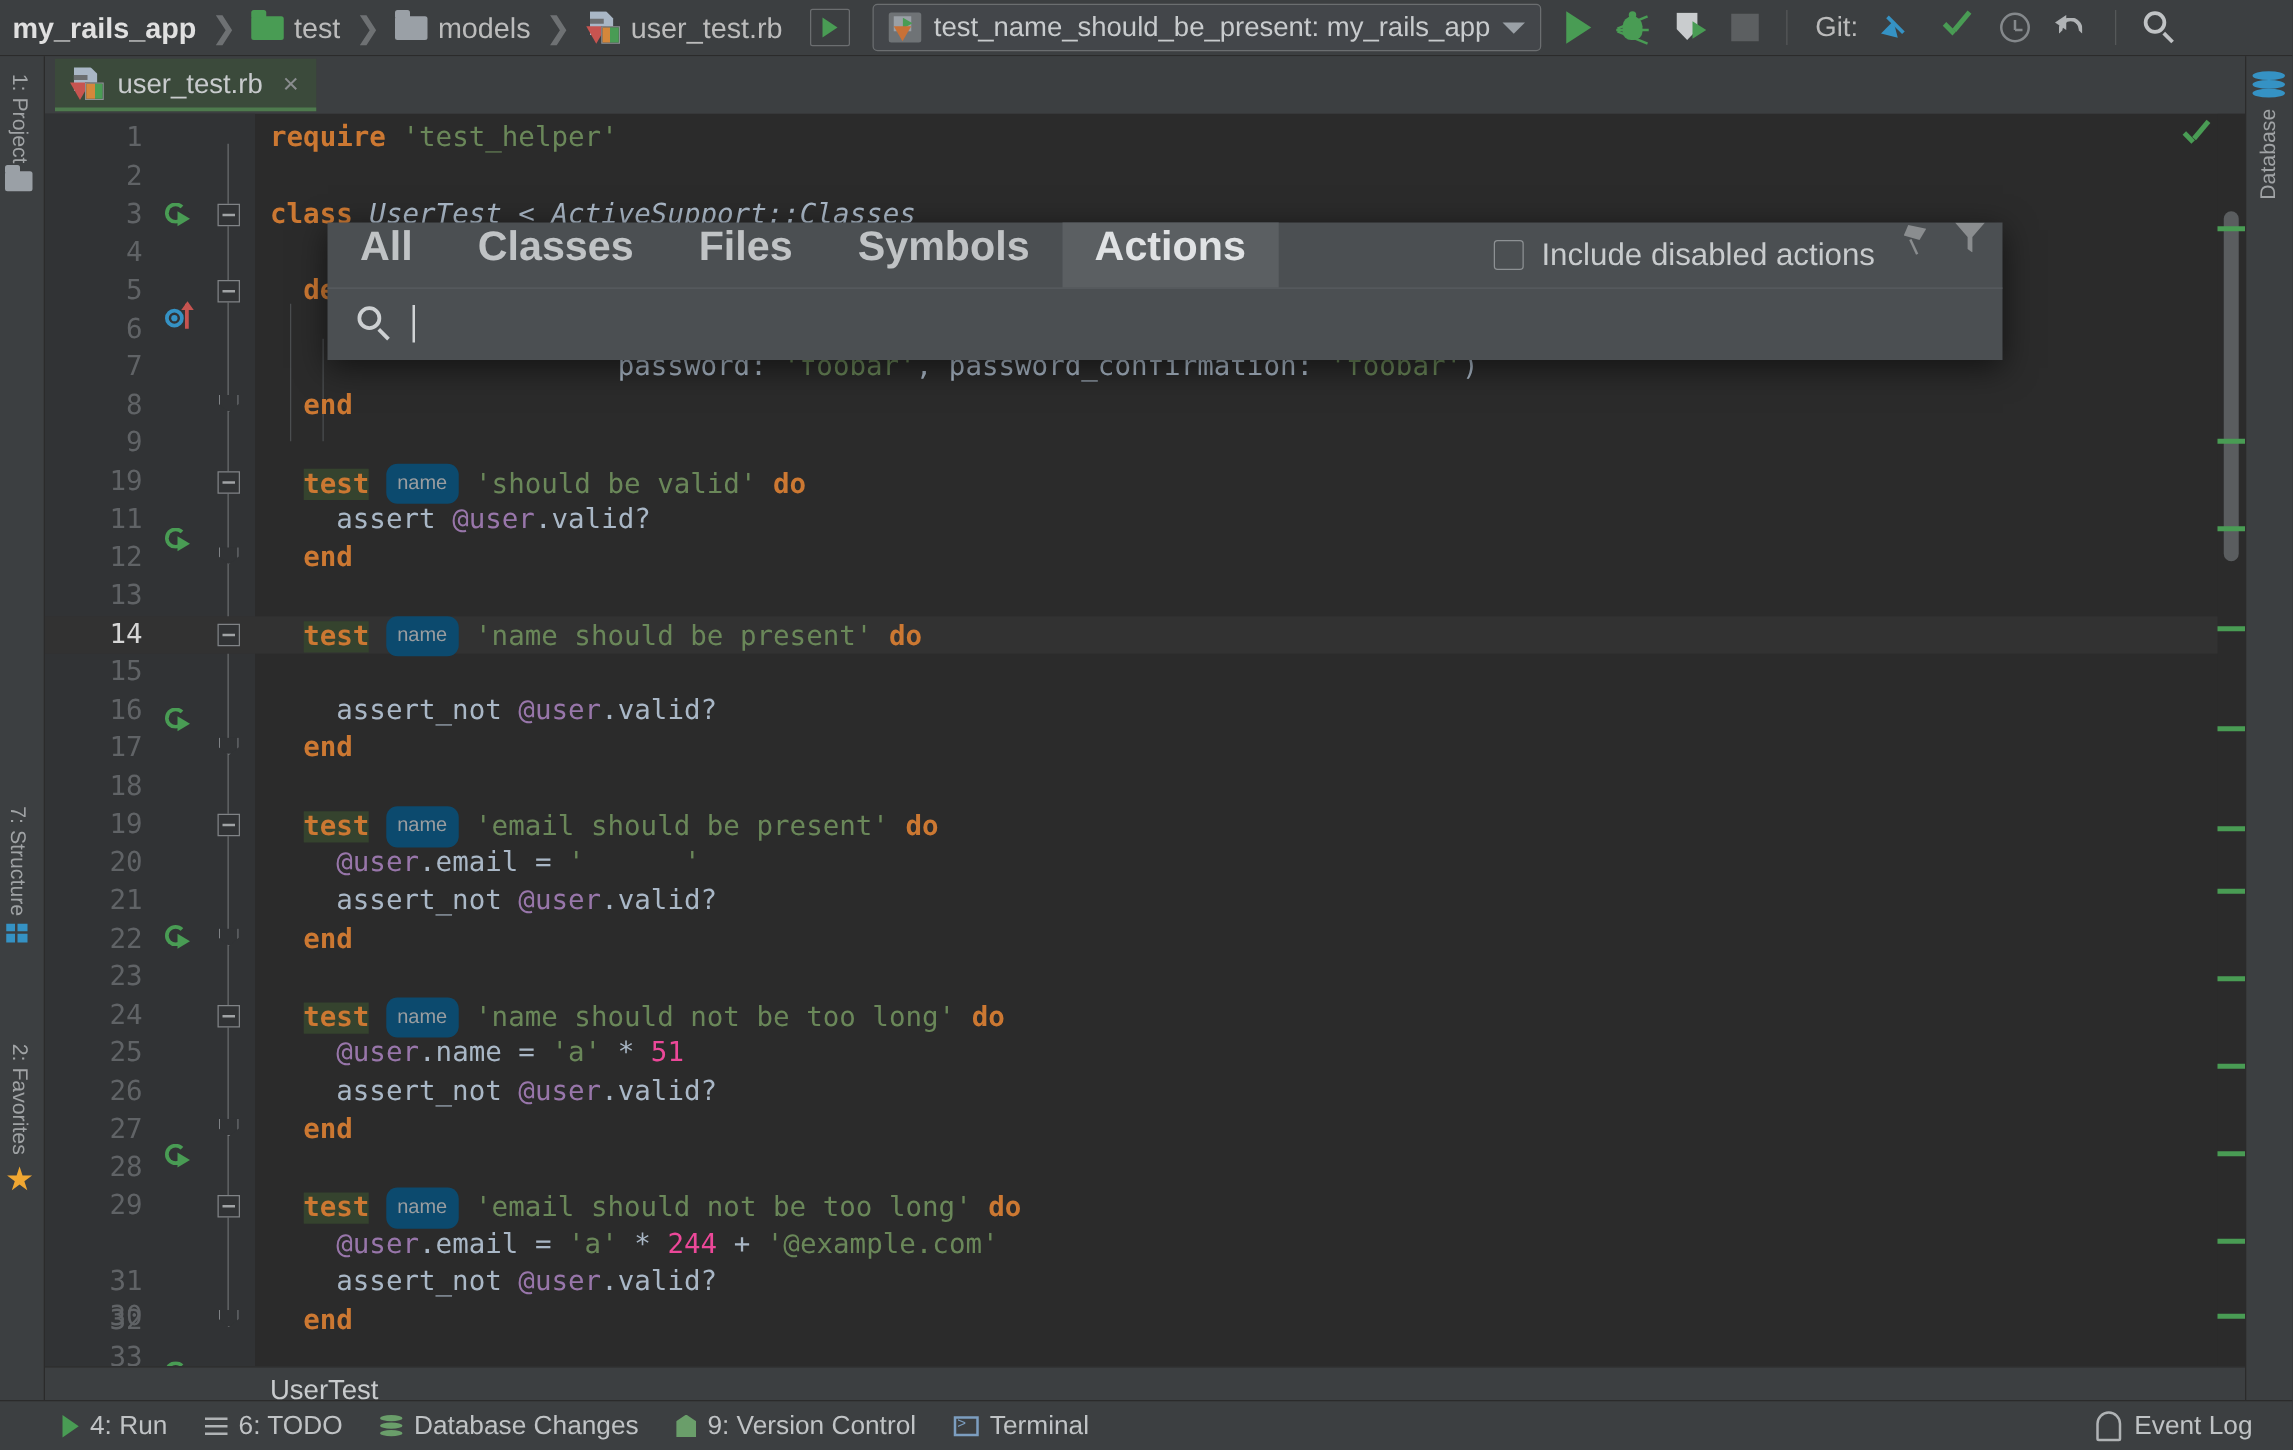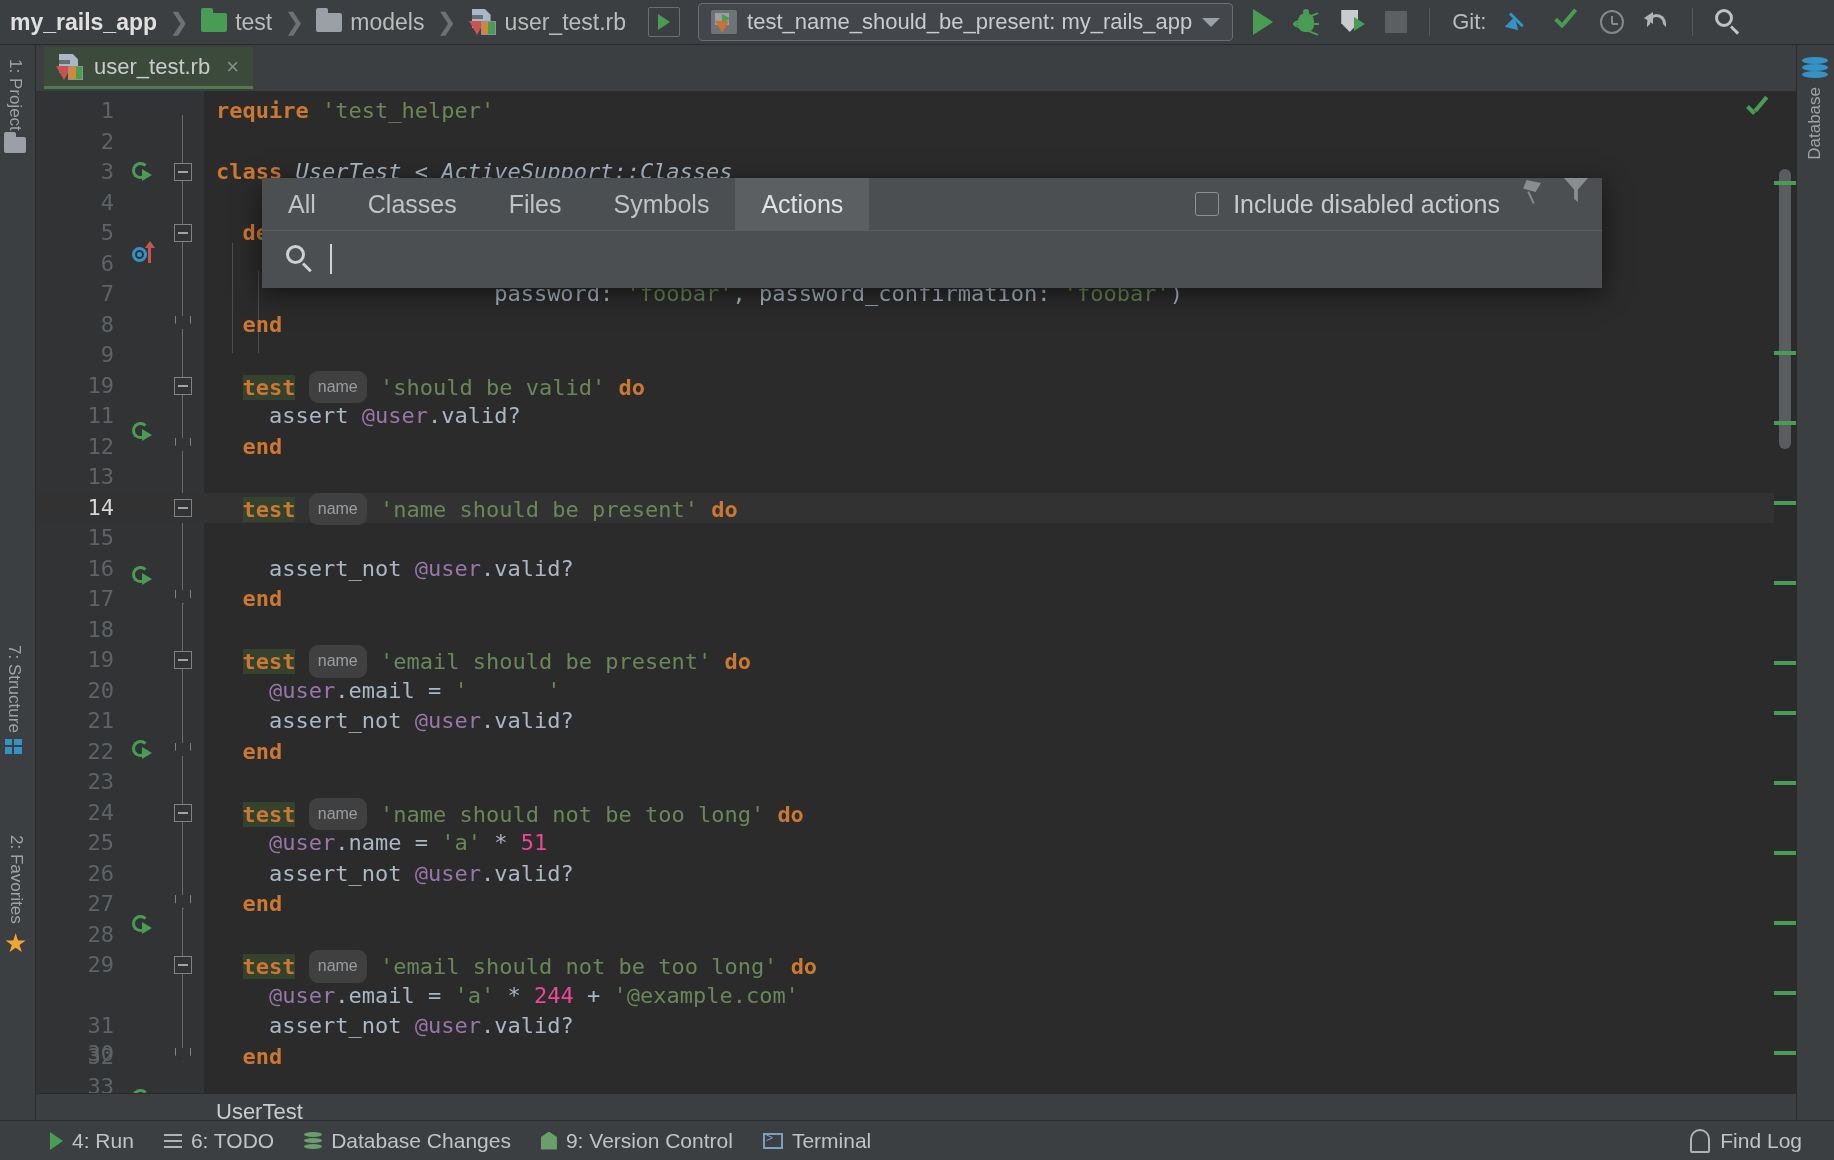--- a/index.html
+++ b/index.html
@@ -157,21 +157,21 @@
   .lnum { width:78px; text-align:right; color:#606366; font-family:"DejaVu Sans Mono", monospace; font-size:22px; }
   .lnum.cur { color:#d6d6d6; }
   .srcline { white-space:pre; color:#a9b7c6; font-family:"DejaVu Sans Mono", monospace; font-size:22px; }
   .kw { color:#cc7832; font-weight:bold; }
   .str { color:#6a8759; }
   .ivar { color:#9876aa; }
   .num { color:#ec4899; }
   .cls { color:#a9b7c6; font-style:italic; }
   .testkw { color:#cc7832; font-weight:bold; background:#35432e; }
   .hint {
-    display:inline-block; background:#404040; color:#9a9da0; border-radius:9px;
+    display:inline-block; background:#0c4a6e; color:#9a9da0; border-radius:9px;
     font-size:16px; padding: 1px 9px; vertical-align: 3px; font-family:"Liberation Sans", sans-serif;
   }
   .curline { position:absolute; left:0; width:100%; height:30.5px; background:#323232; }
 
   .gicon { position:absolute; }
   .run-gutter { width:22px;height:22px;position:relative; }
   .run-gutter .arc { position:absolute; left:0;top:0;width:17px;height:17px;border:3px solid #499c54;border-radius:50%;border-right-color:transparent; }
   .run-gutter .tri { position:absolute; left:10px;top:7px;width:0;height:0;
        border-top:6px solid transparent;border-bottom:6px solid transparent;border-left:10px solid #499c54; }
   .ov-gutter { width:24px;height:24px;position:relative; }
@@ -186,21 +186,21 @@
   .foldend { position:absolute; width:16px;height:14px; border:1px solid #808386; border-top:none; background:#313335;
              clip-path: polygon(0 0, 100% 0, 100% 55%, 50% 100%, 0 55%); }
   .indent { position:absolute; width:1px; background:#4b4e50; }
 
   
   .popup {
     position:absolute; left:262px; top:178px; width:1340px; height:110px;
     background:#4b4f52; box-shadow: 0 6px 24px rgba(0,0,0,0.55); z-index: 50;
   }
   .ptabs { height:52px; display:flex; align-items:stretch; position:relative; }
-  .ptab { display:flex; align-items:center; padding: 0 26px; color:#c0c3c5; font-size:25px; }
+  .ptab { display:flex; padding: 0 26px; color:#c0c3c5; font-size:33px;font-weight:bold; }
   .ptab.active { background:#5b5f62; color:#e0e2e4; }
   .pspacer { flex:1; }
   .pcheck { display:flex; align-items:center; gap:14px; padding-right:20px; }
   .cbox { width:24px;height:24px;border:1px solid #8d9194; border-radius:3px; background:#4b4f52; }
   .pchecklabel { color:#c8cbcd; font-size:25px; }
   .pin { width:26px;height:26px;position:relative; margin-right:18px; }
   .pin .n { position:absolute; left:10px; top:13px; width:2px;height:13px;background:#8a8d8f; transform:rotate(-25deg); }
   .pin .h { position:absolute; left:3px; top:2px; width:18px;height:12px;background:#8a8d8f;
             clip-path: polygon(20% 0, 100% 25%, 70% 100%, 0 70%); }
   .funnel { width:24px;height:24px; background:#8a8d8f; margin-right:14px;
@@ -602,17 +602,17 @@
     <div class="sitem">
       <span class="vcsicon"></span>
       <span>9: Version Control</span>
     </div>
     <div class="sitem">
       <span class="termicon"></span>
       <span>Terminal</span>
     </div>
     <div class="eventlog">
       <span class="bellish"></span>
-      <span>Find Log</span>
+      <span>Event Log</span>
     </div>
   </div>
 
 </div>
 
 </body></html>

